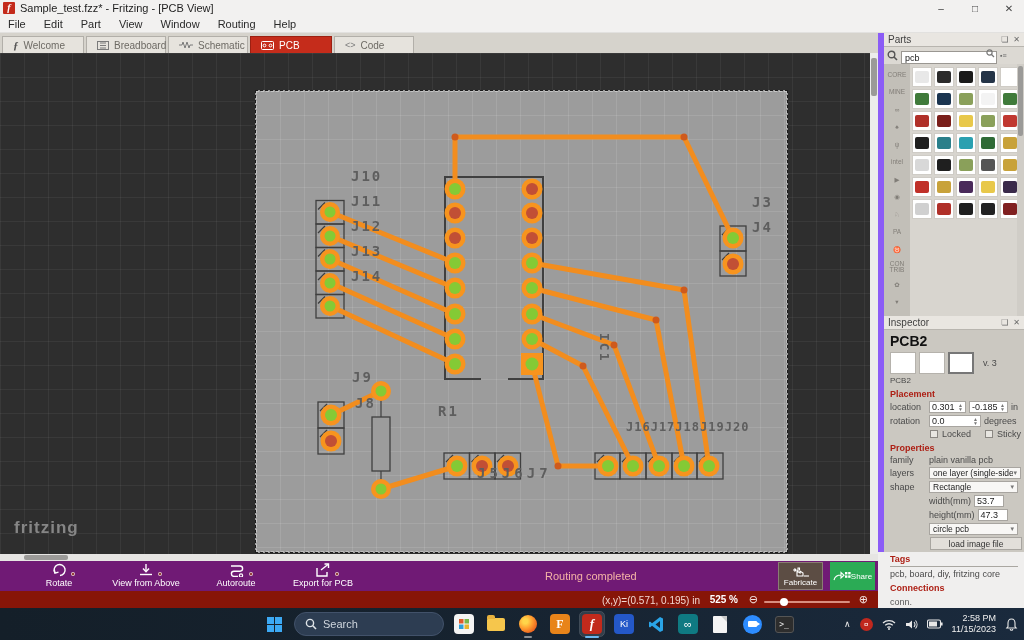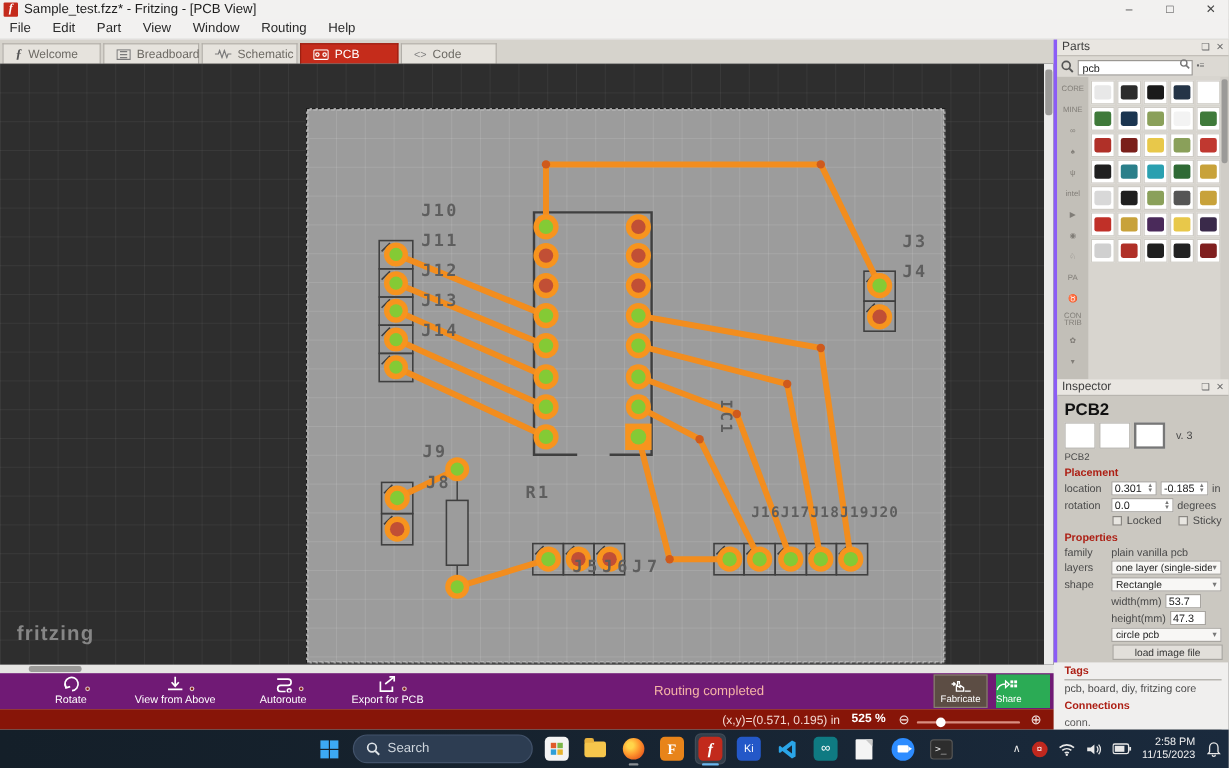--- a/index.html
+++ b/index.html
@@ -48,34 +48,34 @@
   .hthumb { position:absolute; left:24px; top:1px; width:44px; height:5px; background:#9b9a98; border-radius:2px; }
 
   
   .toolbar { position:absolute; left:0; top:561px; width:878px; height:30px; background:#701a75; }
   .tbtn { position:absolute; top:1px; width:86px; height:28px; display:flex; flex-direction:column; align-items:center; color:#fff; }
   .tbtn .ticon { height:15px; display:flex; align-items:flex-end; position:relative; }
   .tbtn .tdot { position:absolute; right:-8px; bottom:1px; width:4px; height:4px; border-radius:50%; background:#7e150e; border:1px solid rgba(255,255,255,.75); }
   .tbtn .tlabel { font-size:9px; margin-top:1px; }
   .routingmsg { position:absolute; left:545px; top:9px; font-size:11px; color:#f4b4a6; }
   .fabbtn { position:absolute; left:778px; top:1px; width:45px; height:28px; background:#5c4d44; border:1px solid #8a7d74; color:#fff; display:flex; flex-direction:column; align-items:center; justify-content:center; }
-  .sharebtn { position:absolute; left:830px; top:1px; width:45px; height:28px; background:#2bab55; color:#fff; display:flex; flex-direction:column; align-items:flex-start; justify-content:center; }
+  .sharebtn { position:absolute; left:830px; top:1px; width:45px; height:28px; background:#2bab55; color:#fff; display:flex; flex-direction:row; align-items:center; justify-content:center; }
   .fabbtn span,.sharebtn span { font-size:8px; margin-top:1px; }
 
   
   .statusbar { position:absolute; left:0; top:591px; width:878px; height:17px; background:#871508; color:#fff; }
   .coords { position:absolute; right:178px; top:4px; font-size:10px; color:#f3d9d2; }
   .zoomlvl { position:absolute; right:140px; top:3px; font-size:10px; font-weight:bold; }
   .zminus { position:absolute; right:120px; top:2px; font-size:11px; color:#f5e9e6; }
   .ztrack { position:absolute; right:28px; top:10px; width:86px; height:2px; background:#d98e80; border-radius:1px; }
   .zknob { position:absolute; left:16px; top:-3px; width:8px; height:8px; border-radius:50%; background:#fff; }
   .zplus { position:absolute; right:10px; top:2px; font-size:11px; color:#f5e9e6; }
 
   
-  .rightpanel { position:absolute; left:878px; top:33px; width:146px; height:519px; background:#cbc8c1; border-left:3px solid #8b5cf6; }
+  .rightpanel { position:absolute; left:878px; top:33px; width:146px; height:519px; background:#cbc8c1; border-left:6px solid #8b5cf6; }
   .phead { height:14px; background:#e9e6e1; border-bottom:1px solid #b8b5af; display:flex; align-items:center; padding:0 4px; }
   .phead .ptitle { font-size:10px; color:#3f3f3f; flex:1; }
   .phead .pico { font-size:8px; color:#6a6a6a; margin-left:5px; }
   .searchrow { height:17px; background:#dcd9d3; display:flex; align-items:center; padding:0 3px; gap:3px; }
   .psearch { width:96px; height:13px; border:1px solid #9a9792; font-size:9px; padding:0 12px 0 3px; background:#fff; color:#222; }
   .searchwrap { position:relative; }
   .searchwrap svg { position:absolute; right:2px; top:2px; }
   .menudot { font-size:7px; color:#6a6a6a; }
   .partsbody { position:relative; height:252px; overflow:hidden; display:flex; }
   .catstrip { width:26px; background:#c2bfb8; display:flex; flex-direction:column; align-items:center; padding-top:2px; }

